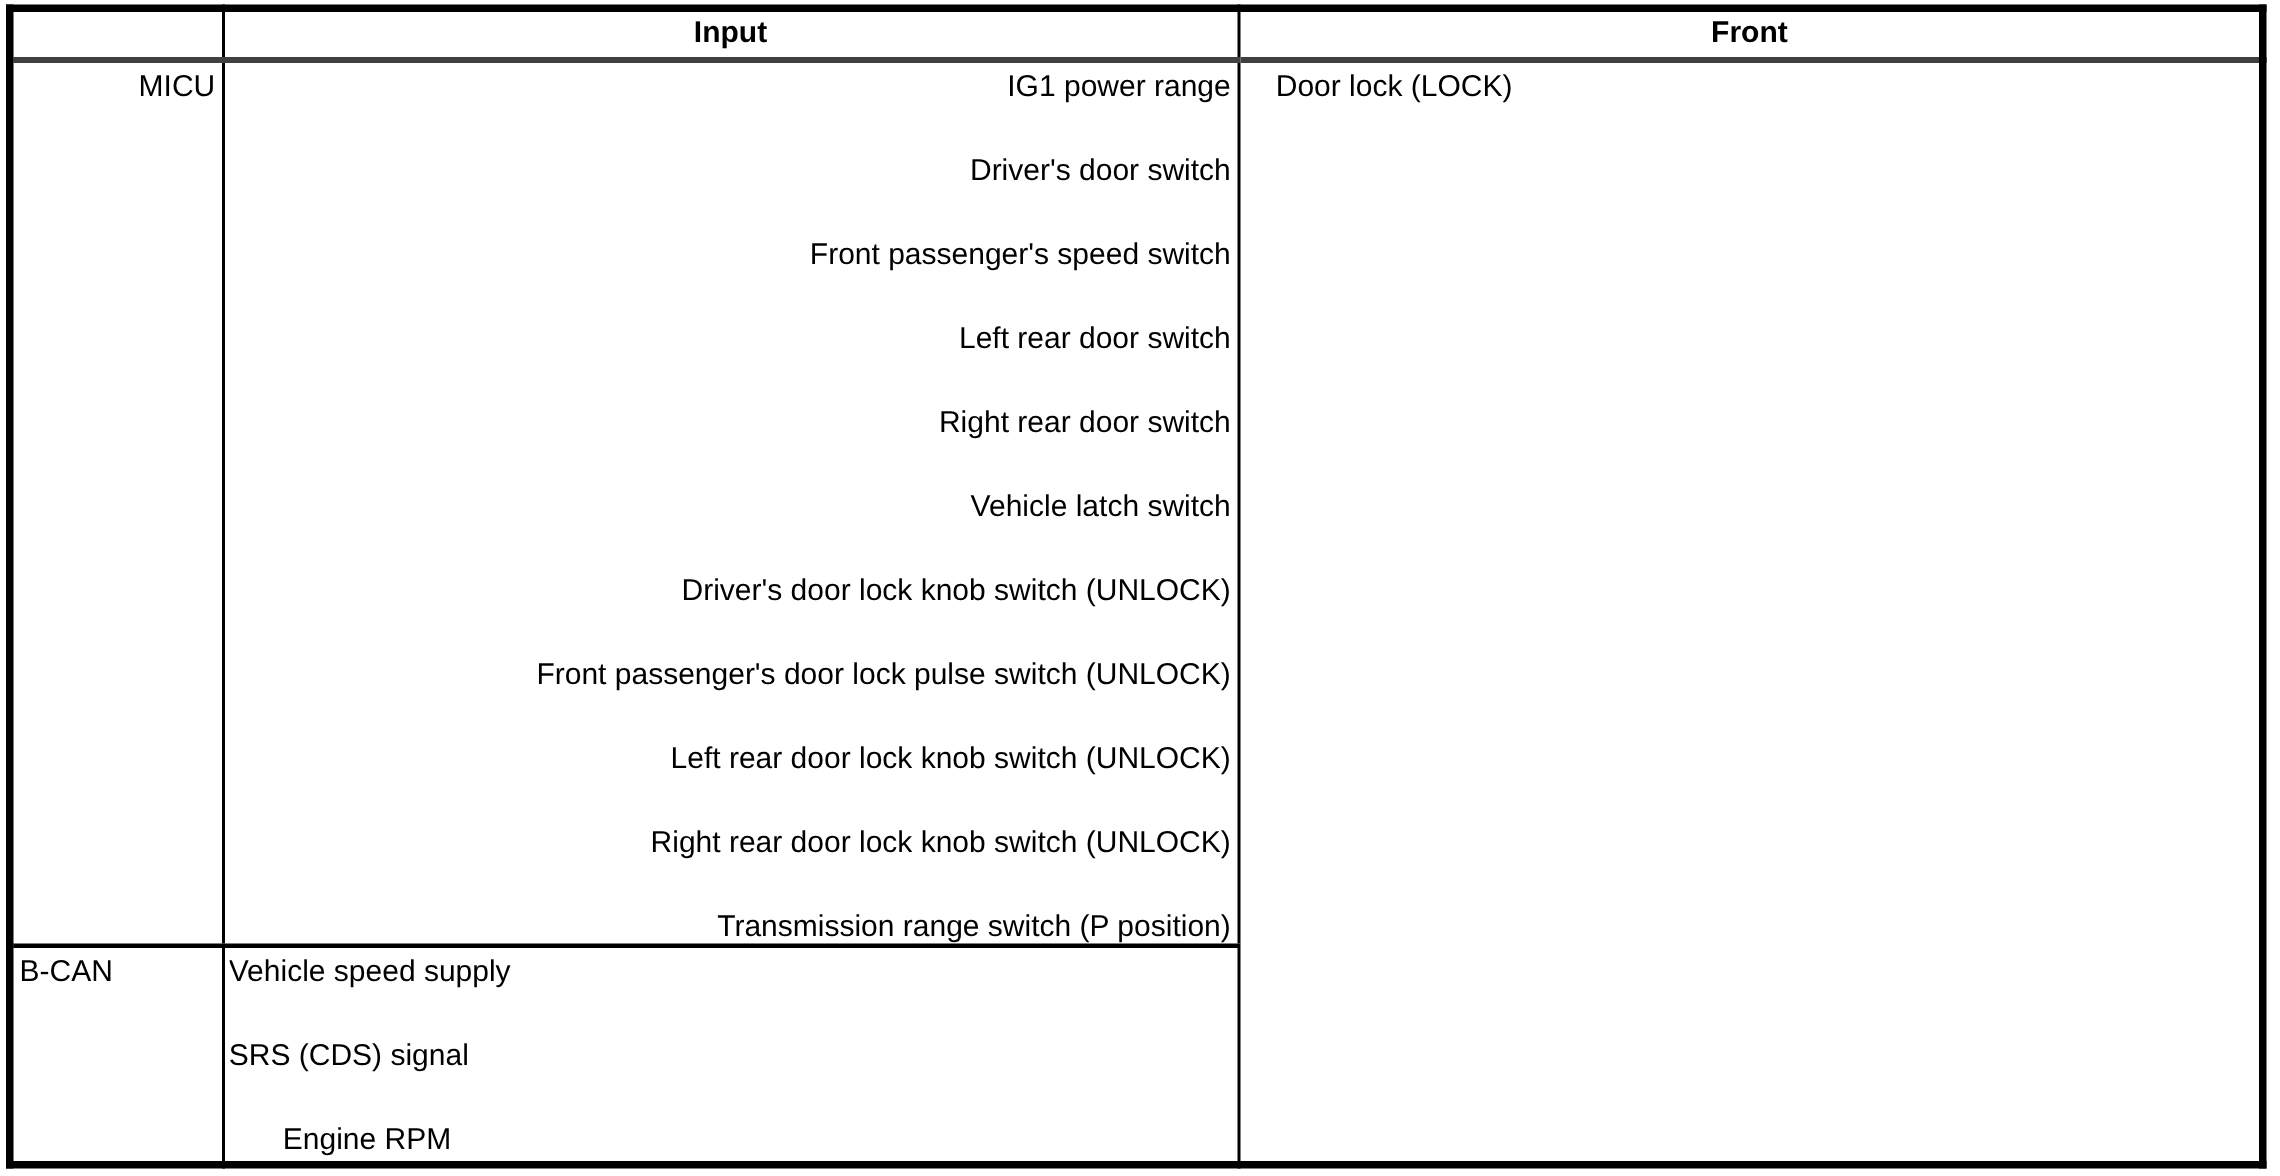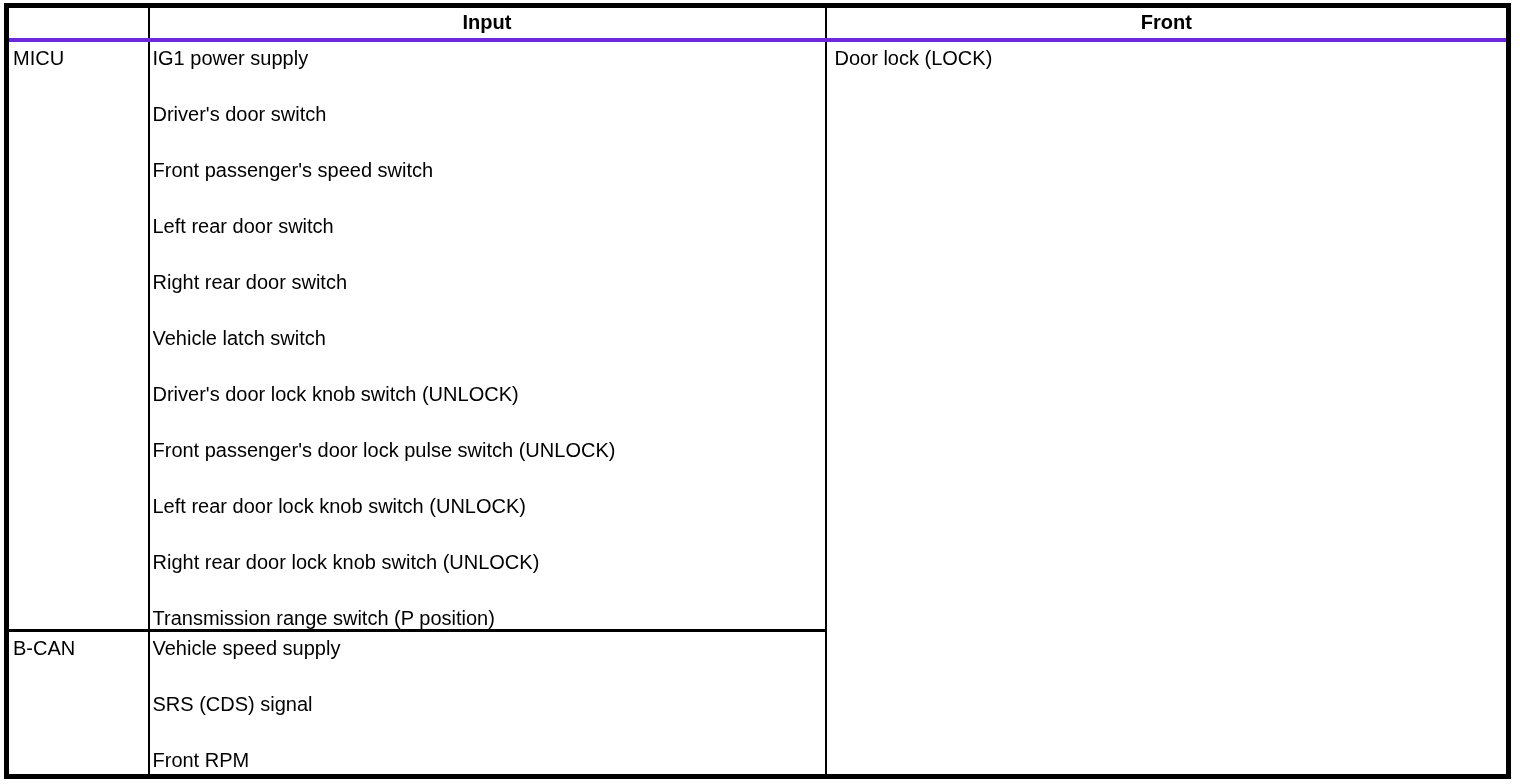--- a/index.html
+++ b/index.html
@@ -35,21 +35,21 @@
   col.c-input  { width: 677px; }
   col.c-output { width: auto;  }
 
   tr.header-row { height: 34px; }
   tr.header-row th {
     font-weight: bold;
     font-size: 20px;
     text-align: center;
     vertical-align: middle;
     padding: 0;
-    border-bottom: 4px solid #6d28d9;
+    border-bottom: 4px solid #404040;
   }
   th.cell-corner { border-right: 2px solid #000000; }
   th.cell-input-header { border-right: 2px solid #000000; }
 
   tr.body-row-1 { height: 584px; }
   tr.body-row-2 { height: auto; }
 
   td {
     vertical-align: top;
     padding: 5px 4px 0 3px;
@@ -58,30 +58,31 @@
   td.cell-label {
     border-right: 2px solid #000000;
     padding-left: 4px;
   }
   td.cell-inputs {
     border-right: 2px solid #000000;
   }
   tr.body-row-1 td.cell-label,
   tr.body-row-1 td.cell-inputs {
     border-bottom: 3px solid #000000;
+    text-align: right;
   }
   td.cell-output {
-    padding-left: 8px;
+    padding-left: 24px;
   }
   .input-item {
     margin: 0 0 34px 0;
     white-space: nowrap;
     overflow: hidden;
   }
-  .input-item:last-child { margin-bottom: 0; }
+  .input-item:last-child { margin-bottom: 0; margin-left: 36px; }
   .output-item { margin: 0; white-space: nowrap; }
 </style>
 </head>
 <body>
 
 <div class="page">
   <table class="io-table">
     <colgroup>
       <col class="c-label">
       <col class="c-input">
@@ -89,39 +90,39 @@
     </colgroup>
     <tbody>
         <tr class="header-row">
       <th class="cell-corner"></th>
       <th class="cell-input-header">Input</th>
       <th class="cell-output-header">Front</th>
     </tr>
     <tr class="body-row-1">
       <td class="cell-label">MICU</td>
       <td class="cell-inputs">
-        <div class="input-item">IG1 power supply</div>
+        <div class="input-item">IG1 power range</div>
         <div class="input-item">Driver's door switch</div>
         <div class="input-item">Front passenger's speed switch</div>
         <div class="input-item">Left rear door switch</div>
         <div class="input-item">Right rear door switch</div>
         <div class="input-item">Vehicle latch switch</div>
         <div class="input-item">Driver's door lock knob switch (UNLOCK)</div>
         <div class="input-item">Front passenger's door lock pulse switch (UNLOCK)</div>
         <div class="input-item">Left rear door lock knob switch (UNLOCK)</div>
         <div class="input-item">Right rear door lock knob switch (UNLOCK)</div>
         <div class="input-item">Transmission range switch (P position)</div>
       </td>
       <td class="cell-output" rowspan="2">
         <div class="output-item">Door lock (LOCK)</div>
       </td>
     </tr>
     <tr class="body-row-2">
       <td class="cell-label">B-CAN</td>
       <td class="cell-inputs">
         <div class="input-item">Vehicle speed supply</div>
         <div class="input-item">SRS (CDS) signal</div>
-        <div class="input-item">Front RPM</div>
+        <div class="input-item">Engine RPM</div>
       </td>
     </tr>
   </tbody>
     </table>
 </div>
 
 </body></html>

